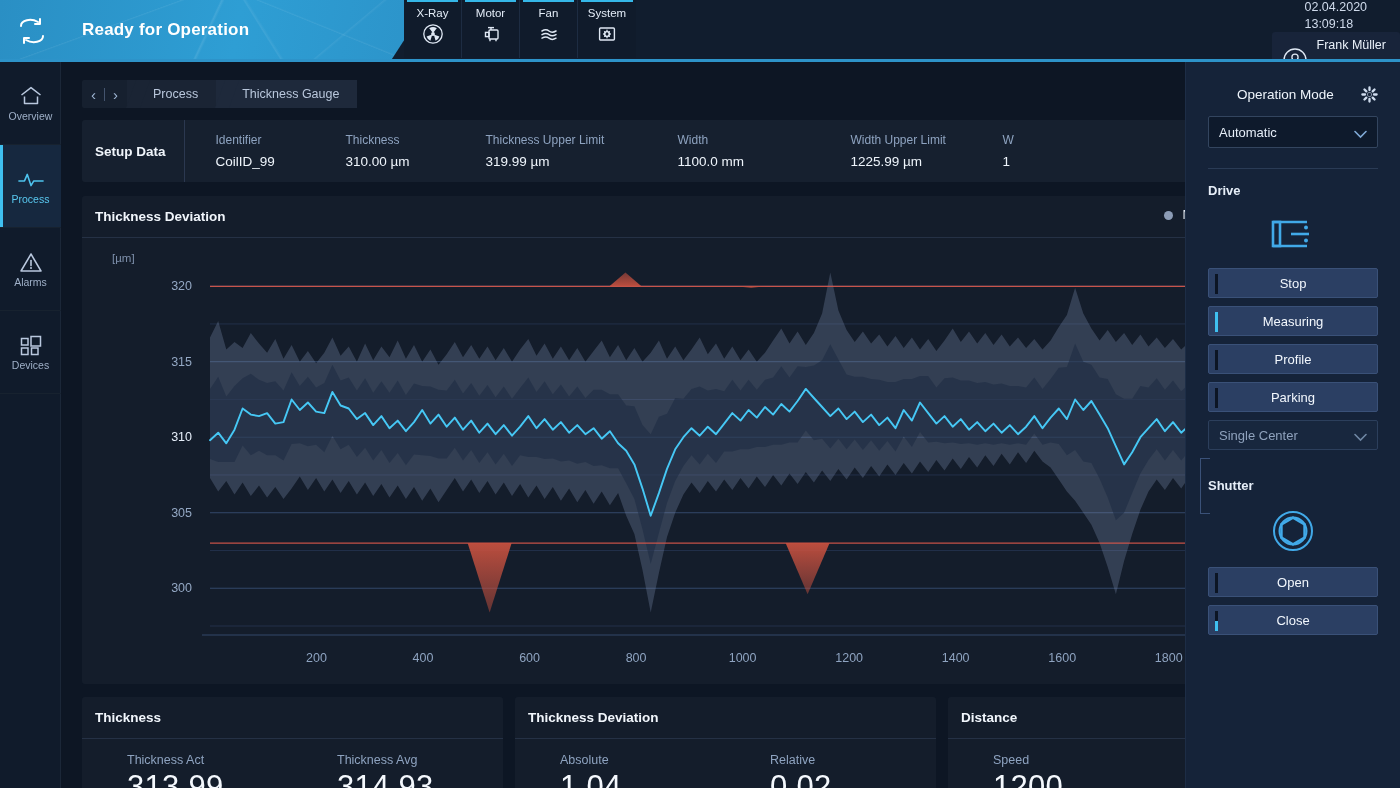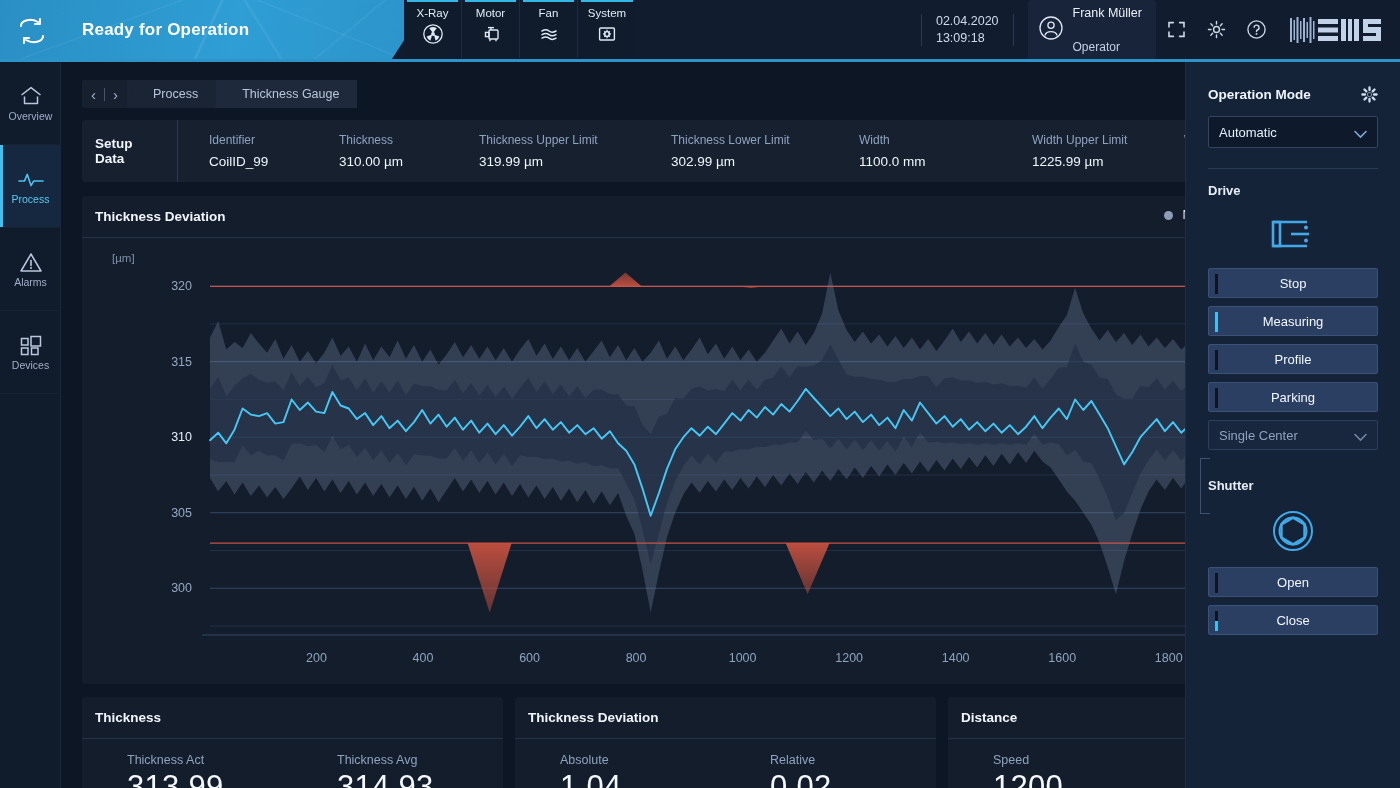--- a/index.html
+++ b/index.html
@@ -58,21 +58,21 @@
     cursor: pointer;
   }
   .status-tab:last-child { border-right: none; }
   .status-tab::before {
     content: ""; position: absolute; left: 3px; right: 3px; top: 0; height: 2px;
     background: #35b7e8;
   }
   .status-tab .st-label { font-size: 11.5px; color: #e3ecf7; }
   .status-tab .st-icon { margin-top: 4px; width: 22px; height: 22px; }
 
-  .hdr-right { position: absolute; right: 0; top: 0; height: 59px; display: flex; align-items: center; }
+  .hdr-right { position: absolute; right: 0; top: 0; height: 59px; display: flex; align-items: center; flex-direction: column; }
   .hdr-sep { width: 1px; height: 32px; background: #2a3850; margin: 0 14px; }
   .datetime { display: flex; flex-direction: column; gap: 3px; font-size: 12.5px; color: #cfdaeb; line-height: 1.15; }
   .user-box {
     display: flex; align-items: center; gap: 9px;
     background: #18243a; border-radius: 3px; padding: 6px 14px 6px 10px; cursor: pointer;
   }
   .user-lines { display: flex; flex-direction: column; gap: 20px; }
   .user-name { font-size: 12.5px; color: #eaf1fa; }
   .user-role { font-size: 12px; color: #c3cfe2; }
   .hdr-icon { width: 26px; height: 26px; margin: 0 7px; cursor: pointer; opacity: .92;
@@ -192,21 +192,21 @@
   
   .rpanel {
     position: absolute; left: 1185px; top: 62px; width: 215px; height: 726px;
     background: #152339; border-left: 1px solid #1d2d46;
   }
   .rp-sec { padding: 0 22px; }
   .rp-head {
     display: flex; align-items: center; justify-content: space-between;
     margin-top: 24px; margin-bottom: 13px;
   }
-  .rp-title { font-size: 13.5px; font-weight: bold; color: #eef4fb; }
+  .rp-title { font-size: 13.5px; font-weight: normal; color: #eef4fb; margin-left: 29px; }
   .rp-gear { width: 17px; height: 17px; cursor: pointer; }
   .rp-select {
     position: relative; height: 32px; background: #0e1a2c; border: 1px solid #33455f;
     border-radius: 2px; display: flex; align-items: center; padding: 0 10px;
     font-size: 13px; color: #e6eef8; cursor: pointer;
   }
   .rp-select .chev { position: absolute; right: 10px; top: 10px; }
   .rp-divider { height: 1px; background: #2a3b55; margin: 20px 22px 0 22px; }
   .rp-subtitle { font-size: 13px; color: #e6eef8; margin: 14px 0 0 22px; font-weight: bold; }
   .drive-icon { display: flex; justify-content: center; margin: 14px 0 12px 0; }
@@ -448,24 +448,20 @@
           <span class="sf-label">Identifier</span>
           <span class="sf-value">CoilID_99</span>
         </div>
         <div class="setup-field" style="width:140px">
           <span class="sf-label">Thickness</span>
           <span class="sf-value">310.00 µm</span>
         </div>
         <div class="setup-field" style="width:192px">
           <span class="sf-label">Thickness Upper Limit</span>
           <span class="sf-value">319.99 µm</span>
-        </div>
-        <div class="setup-field" style="width:188px">
-          <span class="sf-label">Thickness Lower Limit</span>
-          <span class="sf-value">302.99 µm</span>
         </div>
         <div class="setup-field" style="width:173px">
           <span class="sf-label">Width</span>
           <span class="sf-value">1100.0 mm</span>
         </div>
         <div class="setup-field" style="width:152px">
           <span class="sf-label">Width Upper Limit</span>
           <span class="sf-value">1225.99 µm</span>
         </div>
         <div class="setup-field" style="width:60px">

